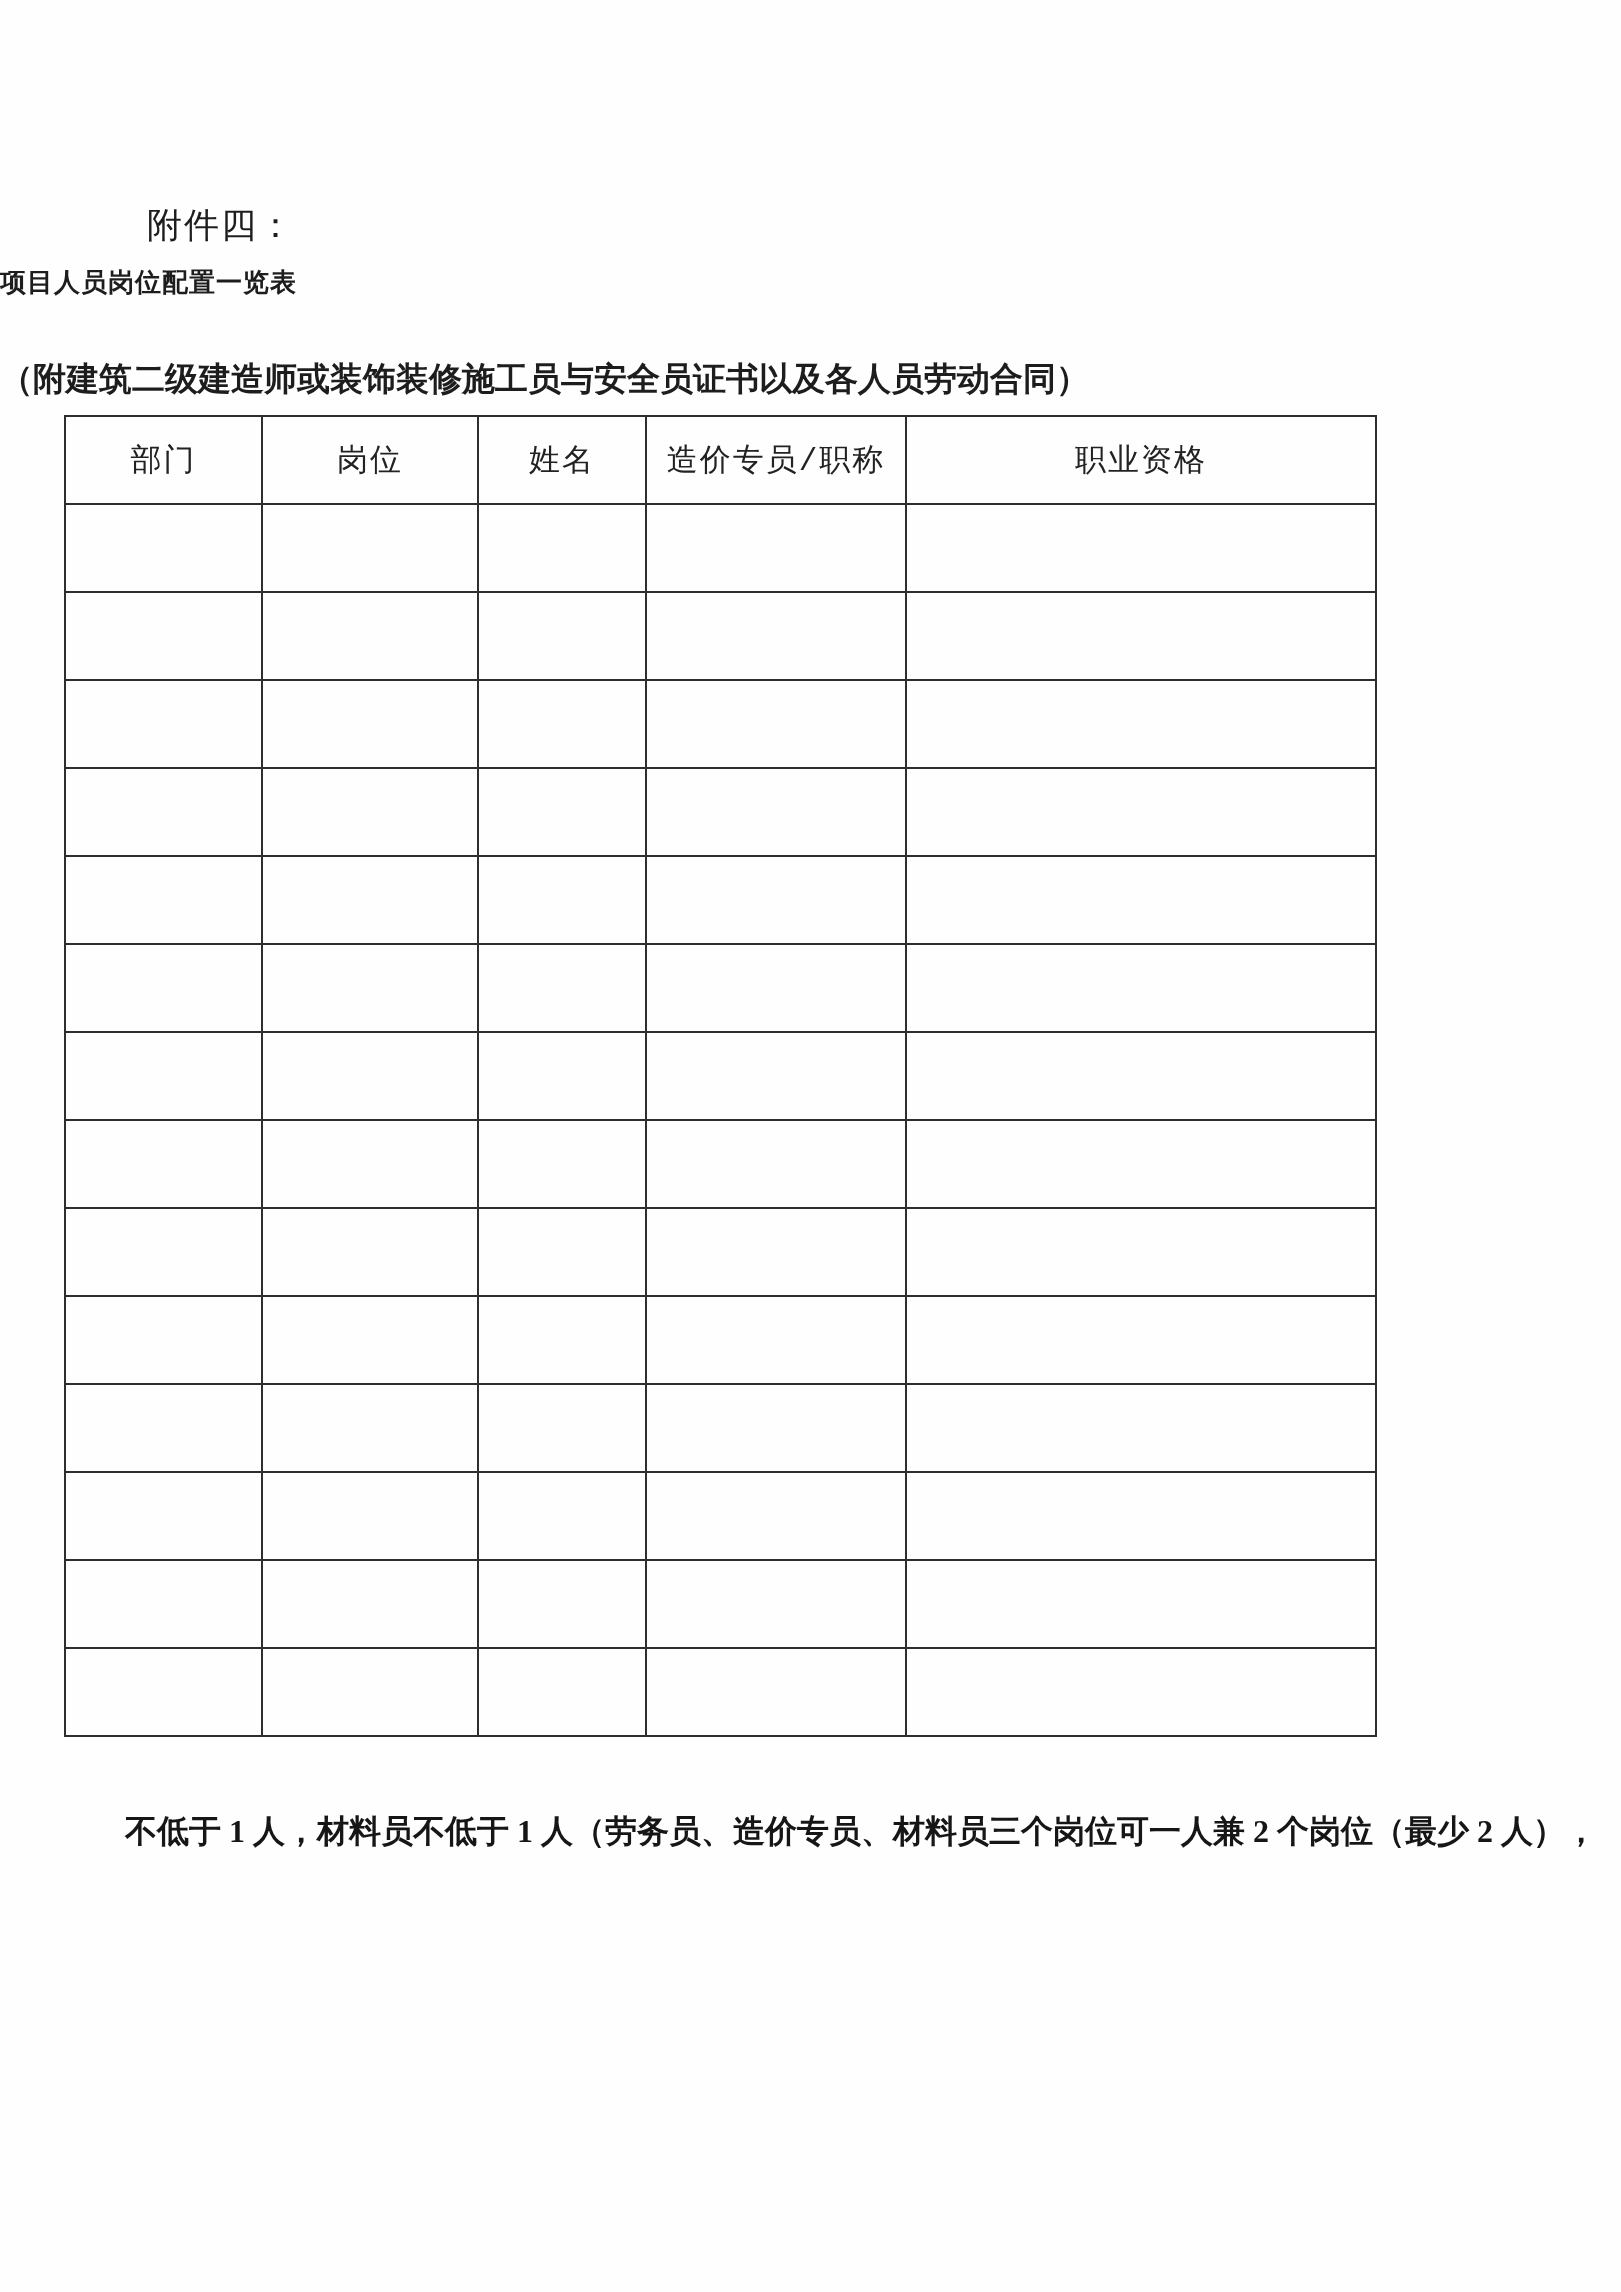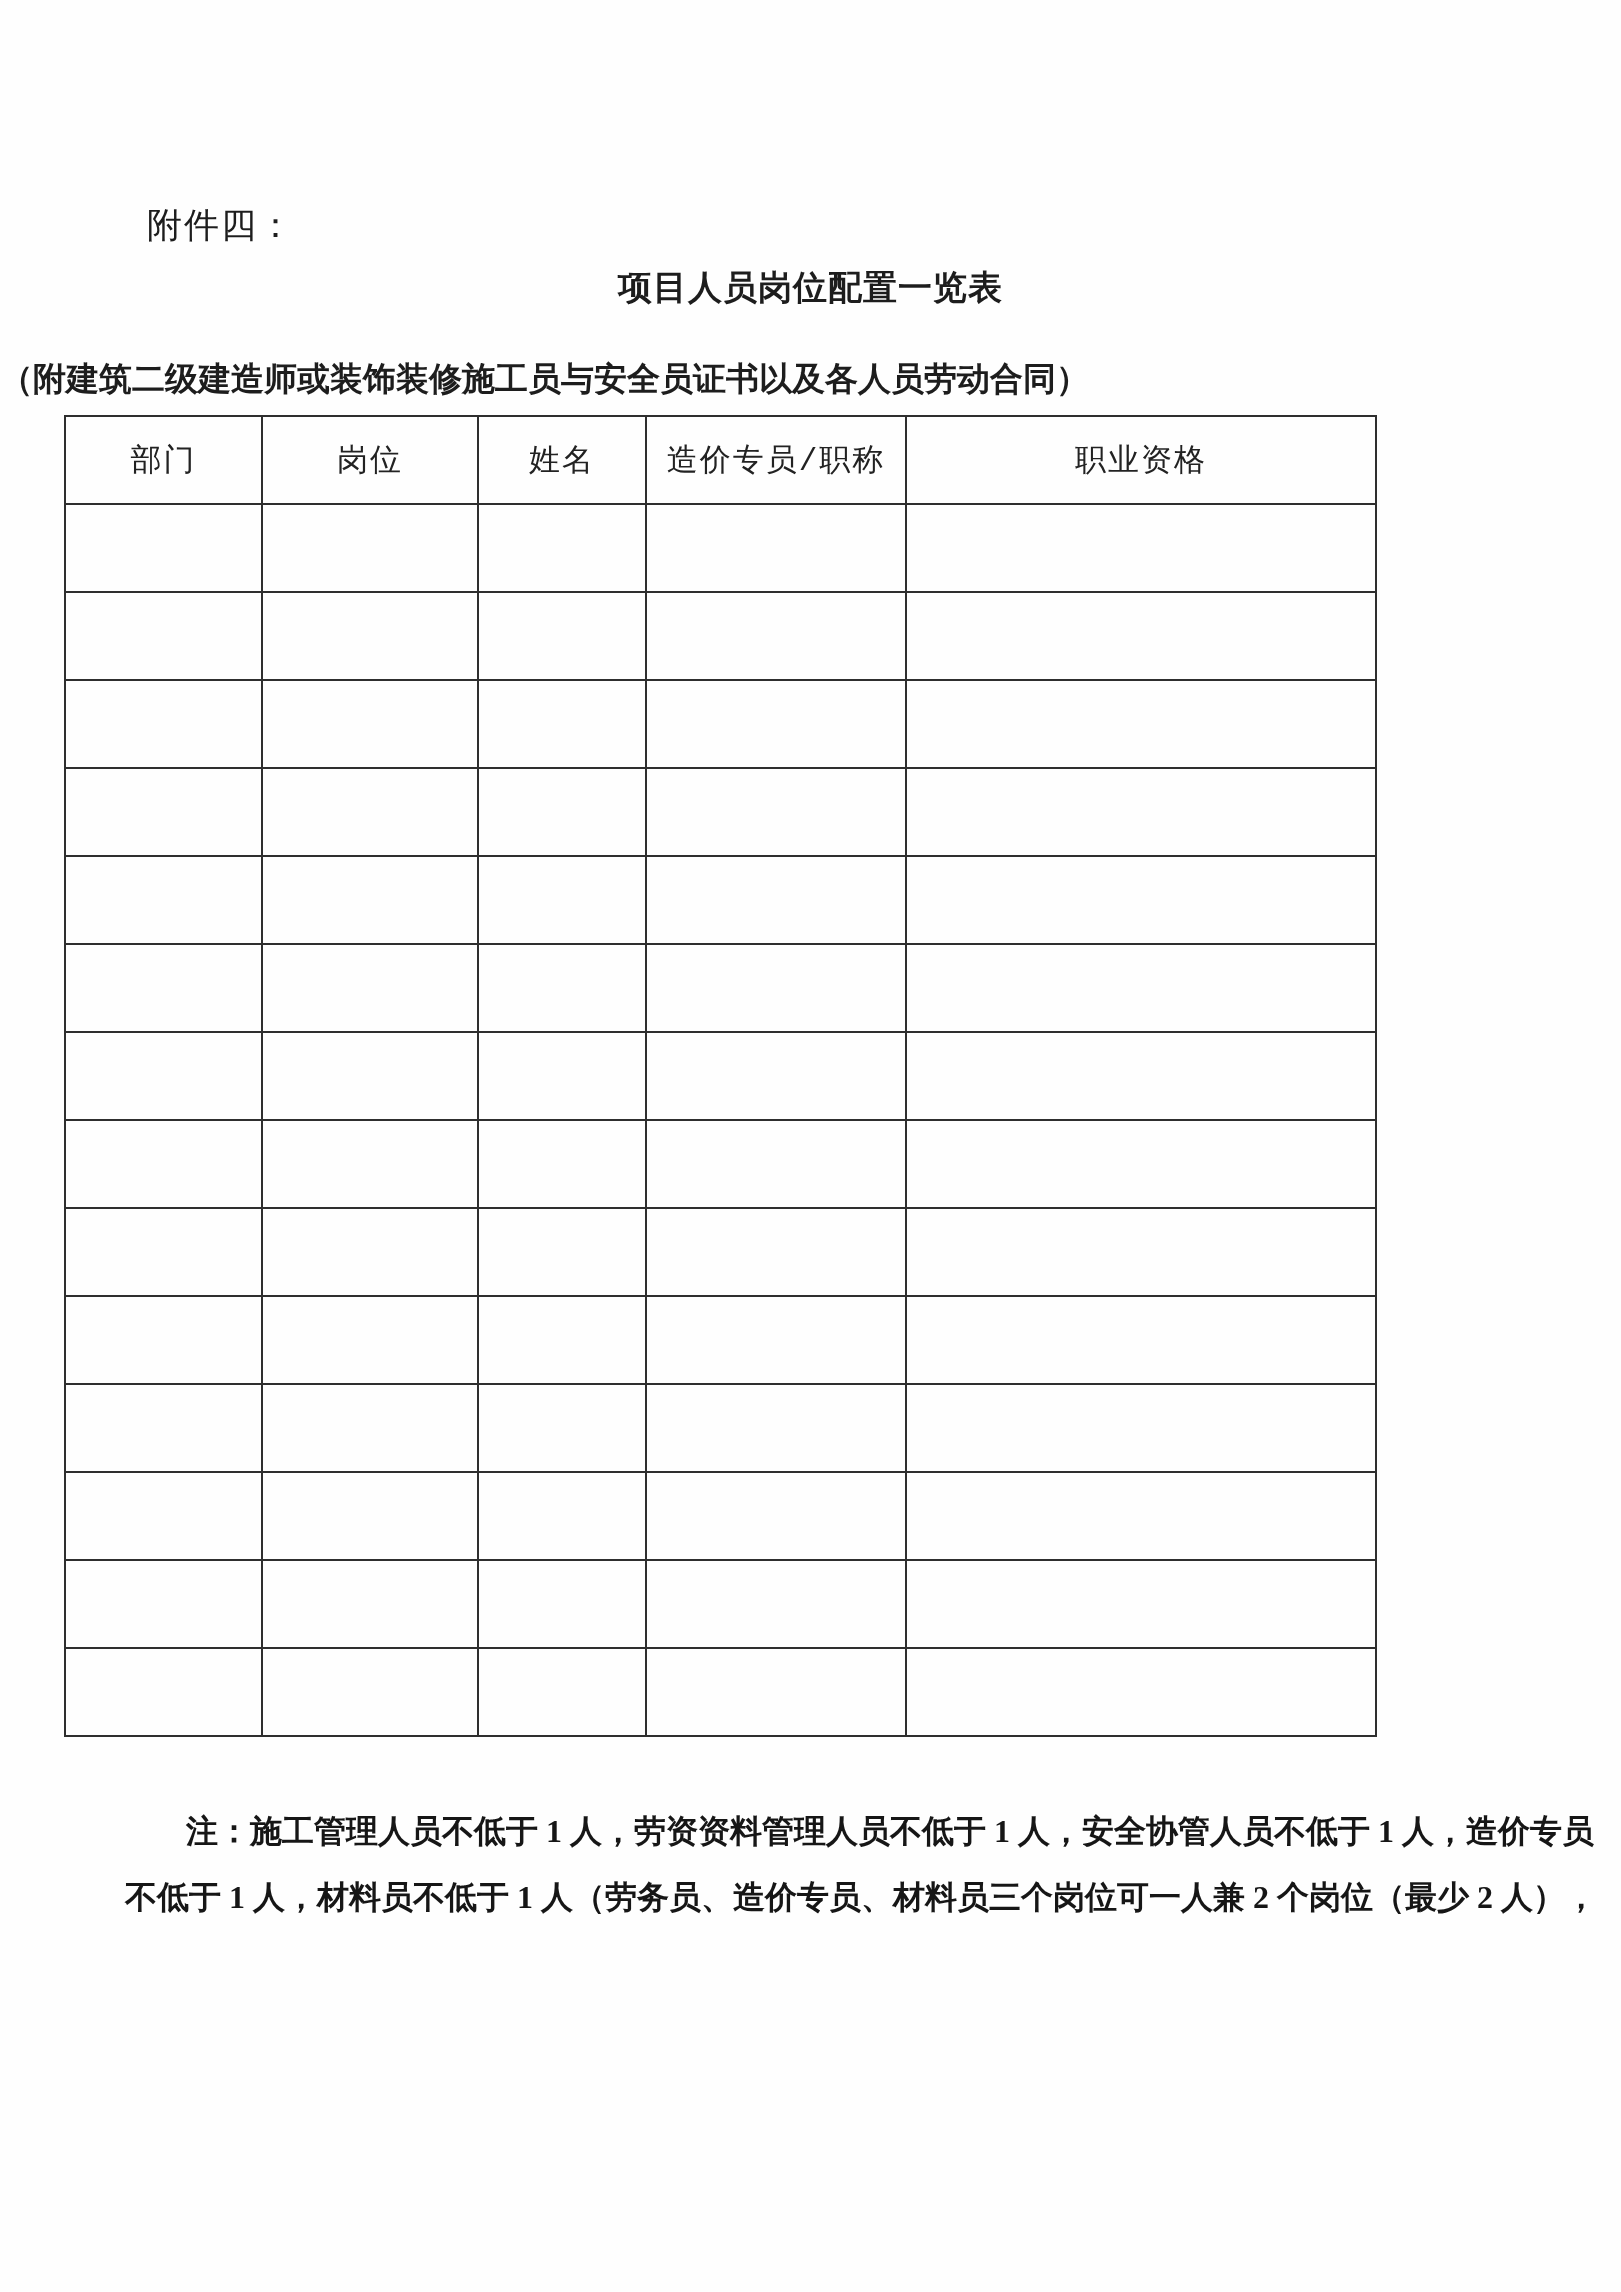--- a/index.html
+++ b/index.html
@@ -25,22 +25,21 @@
     left: 147px;
     top: 202px;
     font-size: 35px;
     letter-spacing: 2px;
   }
   .doc-title {
     position: absolute;
     left: 0;
     top: 265px;
     width: 1621px;
-    text-align: center;
-    font-size: 34px;
+    font-size: 26px;
     font-weight: bold;
     letter-spacing: 1px;
   }
   .doc-subtitle {
     position: absolute;
     left: 0;
     top: 357px;
     width: 1621px;
     font-size: 33px;
     font-weight: bold;
@@ -215,18 +214,17 @@
           <td></td>
           <td></td>
           <td></td>
           <td></td>
           <td></td>
         </tr>
       </tbody>
   </table>
 
   <div class="note">
-    <div class="note-line first">注：施工管理人员不低于 1 人，劳资资料管理人员不低于 1 人，安全协管人员不低于 1 人，造价专员</div>
     <div class="note-line">不低于 1 人，材料员不低于 1 人（劳务员、造价专员、材料员三个岗位可一人兼 2 个岗位（最少 2 人），</div>
   </div>
 
 </div>
 
 
 </body></html>

